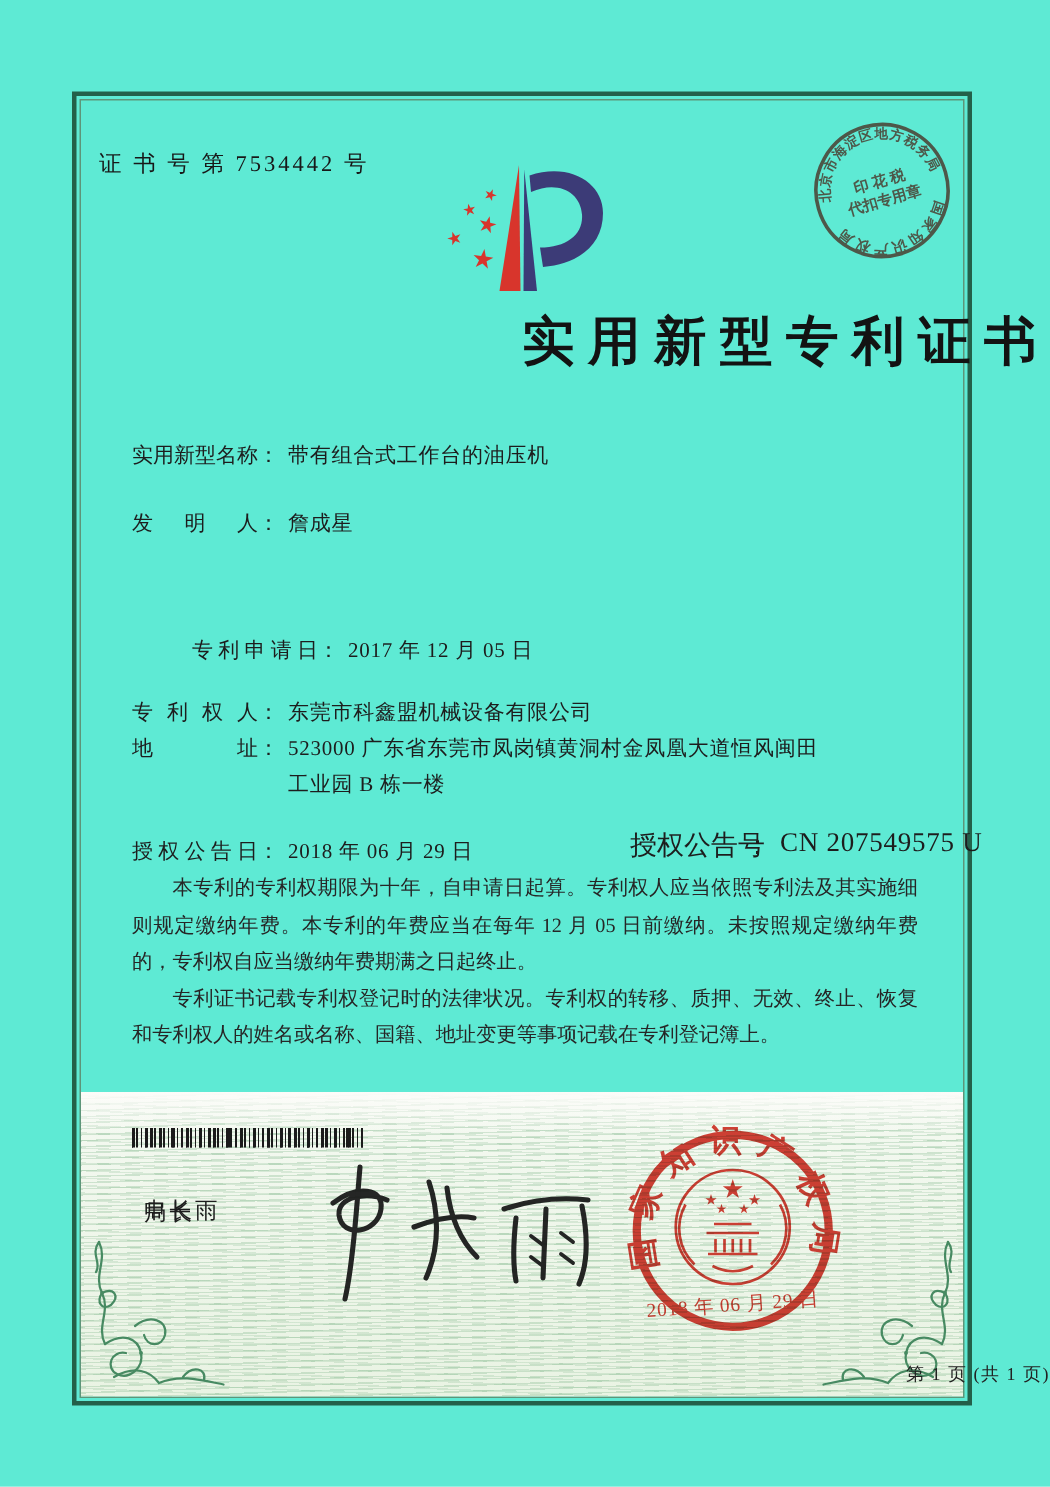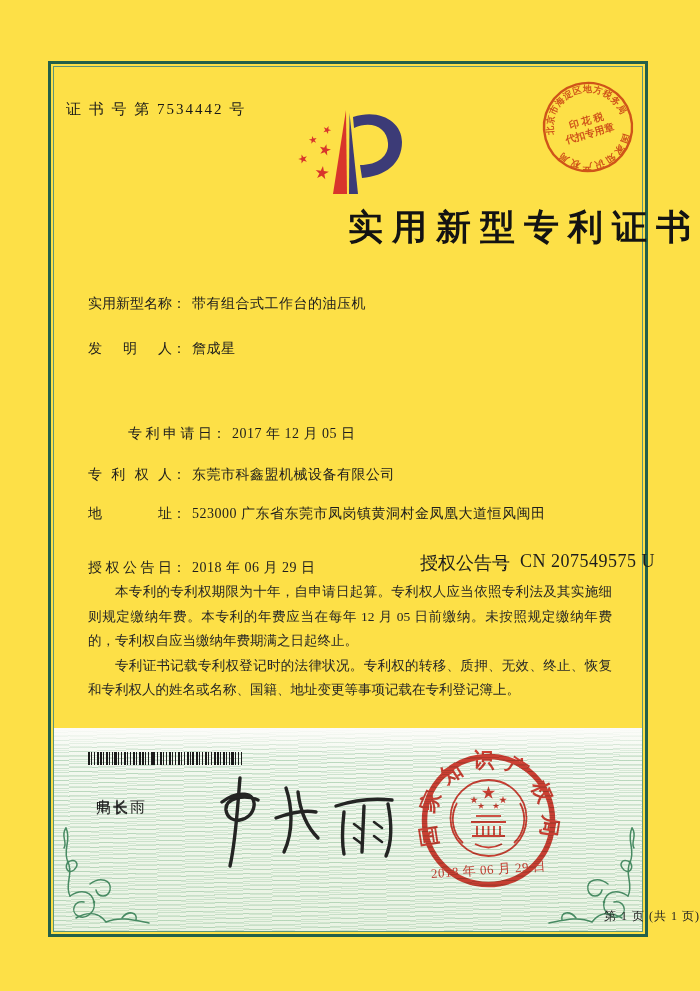--- a/index.html
+++ b/index.html
@@ -1,17 +1,17 @@
 <!DOCTYPE html>
 <html><head>
 <meta charset="utf-8">
 <style>
   html,body{margin:0;padding:0;}
   body{width:700px;height:991px;background:#f6f6f2;font-family:"Liberation Serif","DejaVu Serif",serif;}
-  .page{position:absolute;left:0;top:0;width:700px;height:991px;background:#fde047;overflow:hidden;color:#1d1d1d;}
+  .page{position:absolute;left:0;top:0;width:700px;height:991px;background:#5eead4;overflow:hidden;color:#1d1d1d;}
   
   .frame{position:absolute;left:48px;top:61px;width:600px;height:876px;border:3px solid #23604a;box-sizing:border-box;}
   .frame-inner{position:absolute;inset:2px;border:1px solid #5d9579;}
   
   .green-zone{position:absolute;left:54px;top:728px;width:588px;height:203px;
     background:
       linear-gradient(180deg, rgba(252,252,249,1) 0%, rgba(252,252,249,0) 14%),
       repeating-linear-gradient(178deg, rgba(120,178,132,.30) 0 1px, rgba(0,0,0,0) 1px 4px),
       repeating-linear-gradient(2.5deg, rgba(120,178,132,.22) 0 1px, rgba(0,0,0,0) 1px 5px),
       linear-gradient(180deg,#f4f9f1,#e9f3e3);}
@@ -19,21 +19,21 @@
   .orn-left{left:56px;top:826px;}
   .orn-right{left:547px;top:826px;}
   .cert-no{position:absolute;left:66px;top:100px;font-size:15px;letter-spacing:2px;color:#181818;}
   .logo{position:absolute;left:290px;top:102px;width:122px;height:98px;}
   .title{position:absolute;left:0;right:0;top:204px;text-align:right;font-size:35px;font-weight:700;letter-spacing:9px;color:#131313;}
   .row{position:absolute;left:88px;font-size:14px;white-space:nowrap;}
   .flabel{display:inline-block;width:84px;text-align:justify;text-align-last:justify;vertical-align:top;}
   .colon{display:inline-block;vertical-align:top;}
   .fvalue{display:inline-block;margin-left:6px;vertical-align:top;letter-spacing:.5px;}
   .row-name{top:295px;} .row-inventor{top:340px;} .row-patentno{top:385px;}
-  .row-filing{top:425px;margin-left:40px;} .row-patentee{top:466px;} .row-address{top:505px;}
+  .row-filing{top:425px;margin-left:40px;} .row-patentee{top:466px;} .row-address{top:490px;}
   .row-grantdate{top:523px;margin-top:36px;} .row-grantno{position:absolute;left:420px;top:551px;font-size:18px;white-space:nowrap;}
   .row-grantno .flabel{width:76px;}
   .addr-l2{display:block;margin-top:6px;}
   .paras{position:absolute;left:88px;top:580px;width:524px;font-size:13.5px;line-height:24.5px;text-align:justify;color:#262626;}
   .paras p{margin:0;text-indent:2em;}
   .barcode{position:absolute;left:88px;top:752px;width:154px;height:13px;
     background-image:
       repeating-linear-gradient(90deg,#1b1b1b 0 1px,transparent 1px 3px),
       repeating-linear-gradient(90deg,#1b1b1b 0 2px,transparent 2px 9px),
       repeating-linear-gradient(90deg,#1b1b1b 0 1px,transparent 1px 13px);}
@@ -97,21 +97,21 @@
   <div class="row row-inventor">
     <span class="flabel">发明人</span><span class="colon">：</span><span class="fvalue">詹成星</span>
   </div>
   <div class="row row-filing">
     <span class="flabel">专利申请日</span><span class="colon">：</span><span class="fvalue">2017 年 12 月 05 日</span>
   </div>
   <div class="row row-patentee">
     <span class="flabel">专利权人</span><span class="colon">：</span><span class="fvalue">东莞市科鑫盟机械设备有限公司</span>
   </div>
   <div class="row row-address">
-    <span class="flabel">地址</span><span class="colon">：</span><span class="fvalue"><span>523000 广东省东莞市凤岗镇黄洞村金凤凰大道恒风闽田</span></span>
+    <span class="flabel">地址</span><span class="colon">：</span><span class="fvalue"><span>523000 广东省东莞市凤岗镇黄洞村金凤凰大道恒风闽田</span><span class="addr-l2">工业园 B 栋一楼</span></span>
   </div>
   <div class="row row-grantdate">
     <span class="flabel">授权公告日</span><span class="colon">：</span><span class="fvalue">2018 年 06 月 29 日</span>
   </div>
   <div class="row-grantno">
     <span class="flabel">授权公告号</span><span class="colon">：</span><span class="fvalue">CN 207549575 U</span>
   </div>
 
   <div class="paras">
     <p>本专利的专利权期限为十年，自申请日起算。专利权人应当依照专利法及其实施细则规定缴纳年费。本专利的年费应当在每年 12 月 05 日前缴纳。未按照规定缴纳年费的，专利权自应当缴纳年费期满之日起终止。</p>

